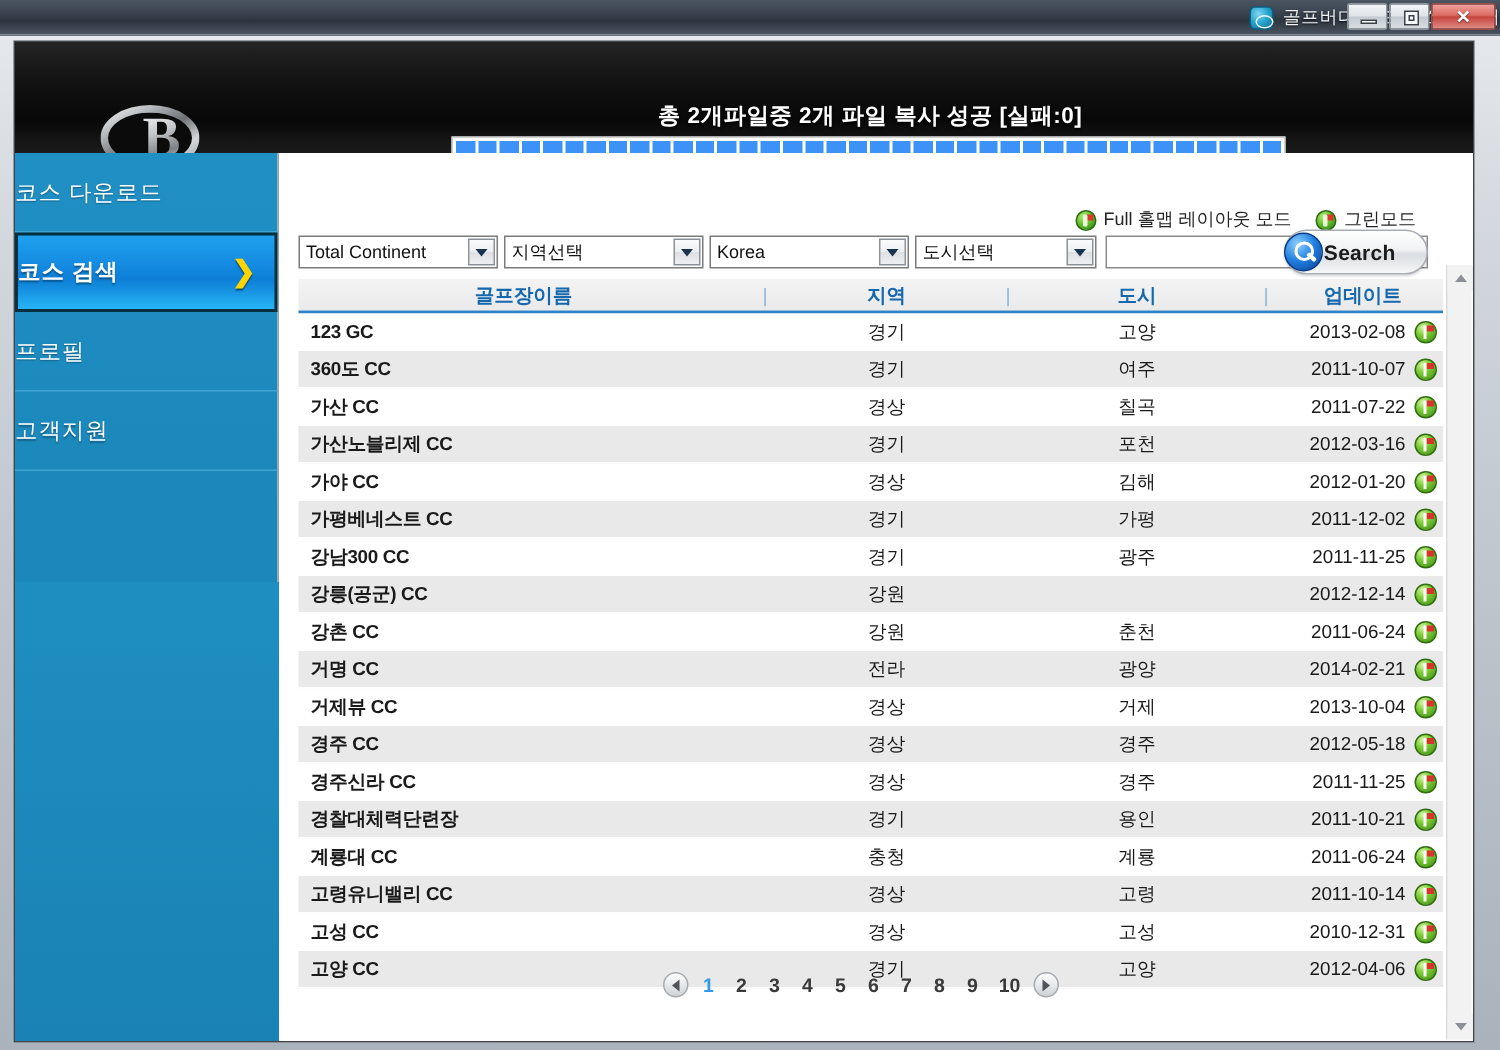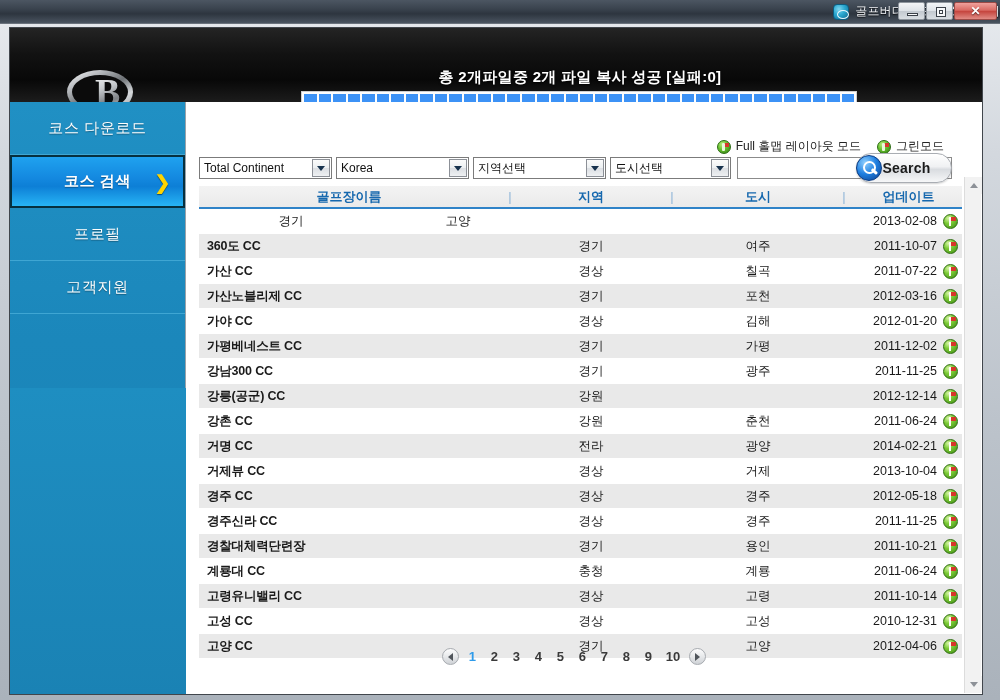--- a/index.html
+++ b/index.html
@@ -127,21 +127,21 @@
 
   
   #sidebar {
     position: absolute; left: 0; top: 74px; width: 176px; height: 594px;
     background: linear-gradient(180deg,#2090c4 0%,#1b87bb 40%,#1a82b4 100%);
     border-right: 1px solid #9aa2a9;
     padding-top: 0;
   }
   .side-item {
     position: relative; height: 53px;
-    display: flex; align-items: center; justify-content: center;
+    display: flex; align-items: center; 
     color: #ffffff; font-size: 15px; letter-spacing: .6px;
     border-bottom: 1px solid #3fa6d3;
     text-shadow: 0 1px 1px rgba(0,0,0,.35);
     cursor: default;
   }
   .side-item.active {
     background: linear-gradient(180deg,#1fa2ef 0%,#1489e0 42%,#0d7fd6 60%,#27b4f5 100%);
     border: 2px solid #06303f;
     height: 53px;
     font-weight: bold;
@@ -435,28 +435,28 @@
         </div>
       </div>
 
       <div id="filter-row">
         <div class="sel" id="sel-continent">
           <span>Total Continent</span>
           <span class="caret">
               <span></span>
             </span>
         </div>
-        <div class="sel" id="sel-country">
-          <span>Korea</span>
+        <div class="sel" id="sel-region">
+          <span>지역선택</span>
           <span class="caret">
               <span></span>
             </span>
         </div>
-        <div class="sel" id="sel-region">
-          <span>지역선택</span>
+        <div class="sel" id="sel-country">
+          <span>Korea</span>
           <span class="caret">
               <span></span>
             </span>
         </div>
         <div class="sel" id="sel-city">
           <span>도시선택</span>
           <span class="caret">
               <span></span>
             </span>
         </div>
@@ -472,20 +472,21 @@
           <div class="th c-name">골프장이름</div>
           <div class="th c-sep">|</div>
           <div class="th c-region">지역</div>
           <div class="th c-sep">|</div>
           <div class="th c-city">도시</div>
           <div class="th c-sep">|</div>
           <div class="th c-upd">업데이트</div>
         </div>
         <div id="tbody">
             <div class="trow">
+              <div class="td c-name">123 GC</div>
               <div class="td c-sep"></div>
               <div class="td c-region">경기</div>
               <div class="td c-sep"></div>
               <div class="td c-city">고양</div>
               <div class="td c-sep"></div>
               <div class="td c-upd">
                 <span class="date">2013-02-08</span>
                 <span class="flag-icon"></span>
               </div>
             </div>

